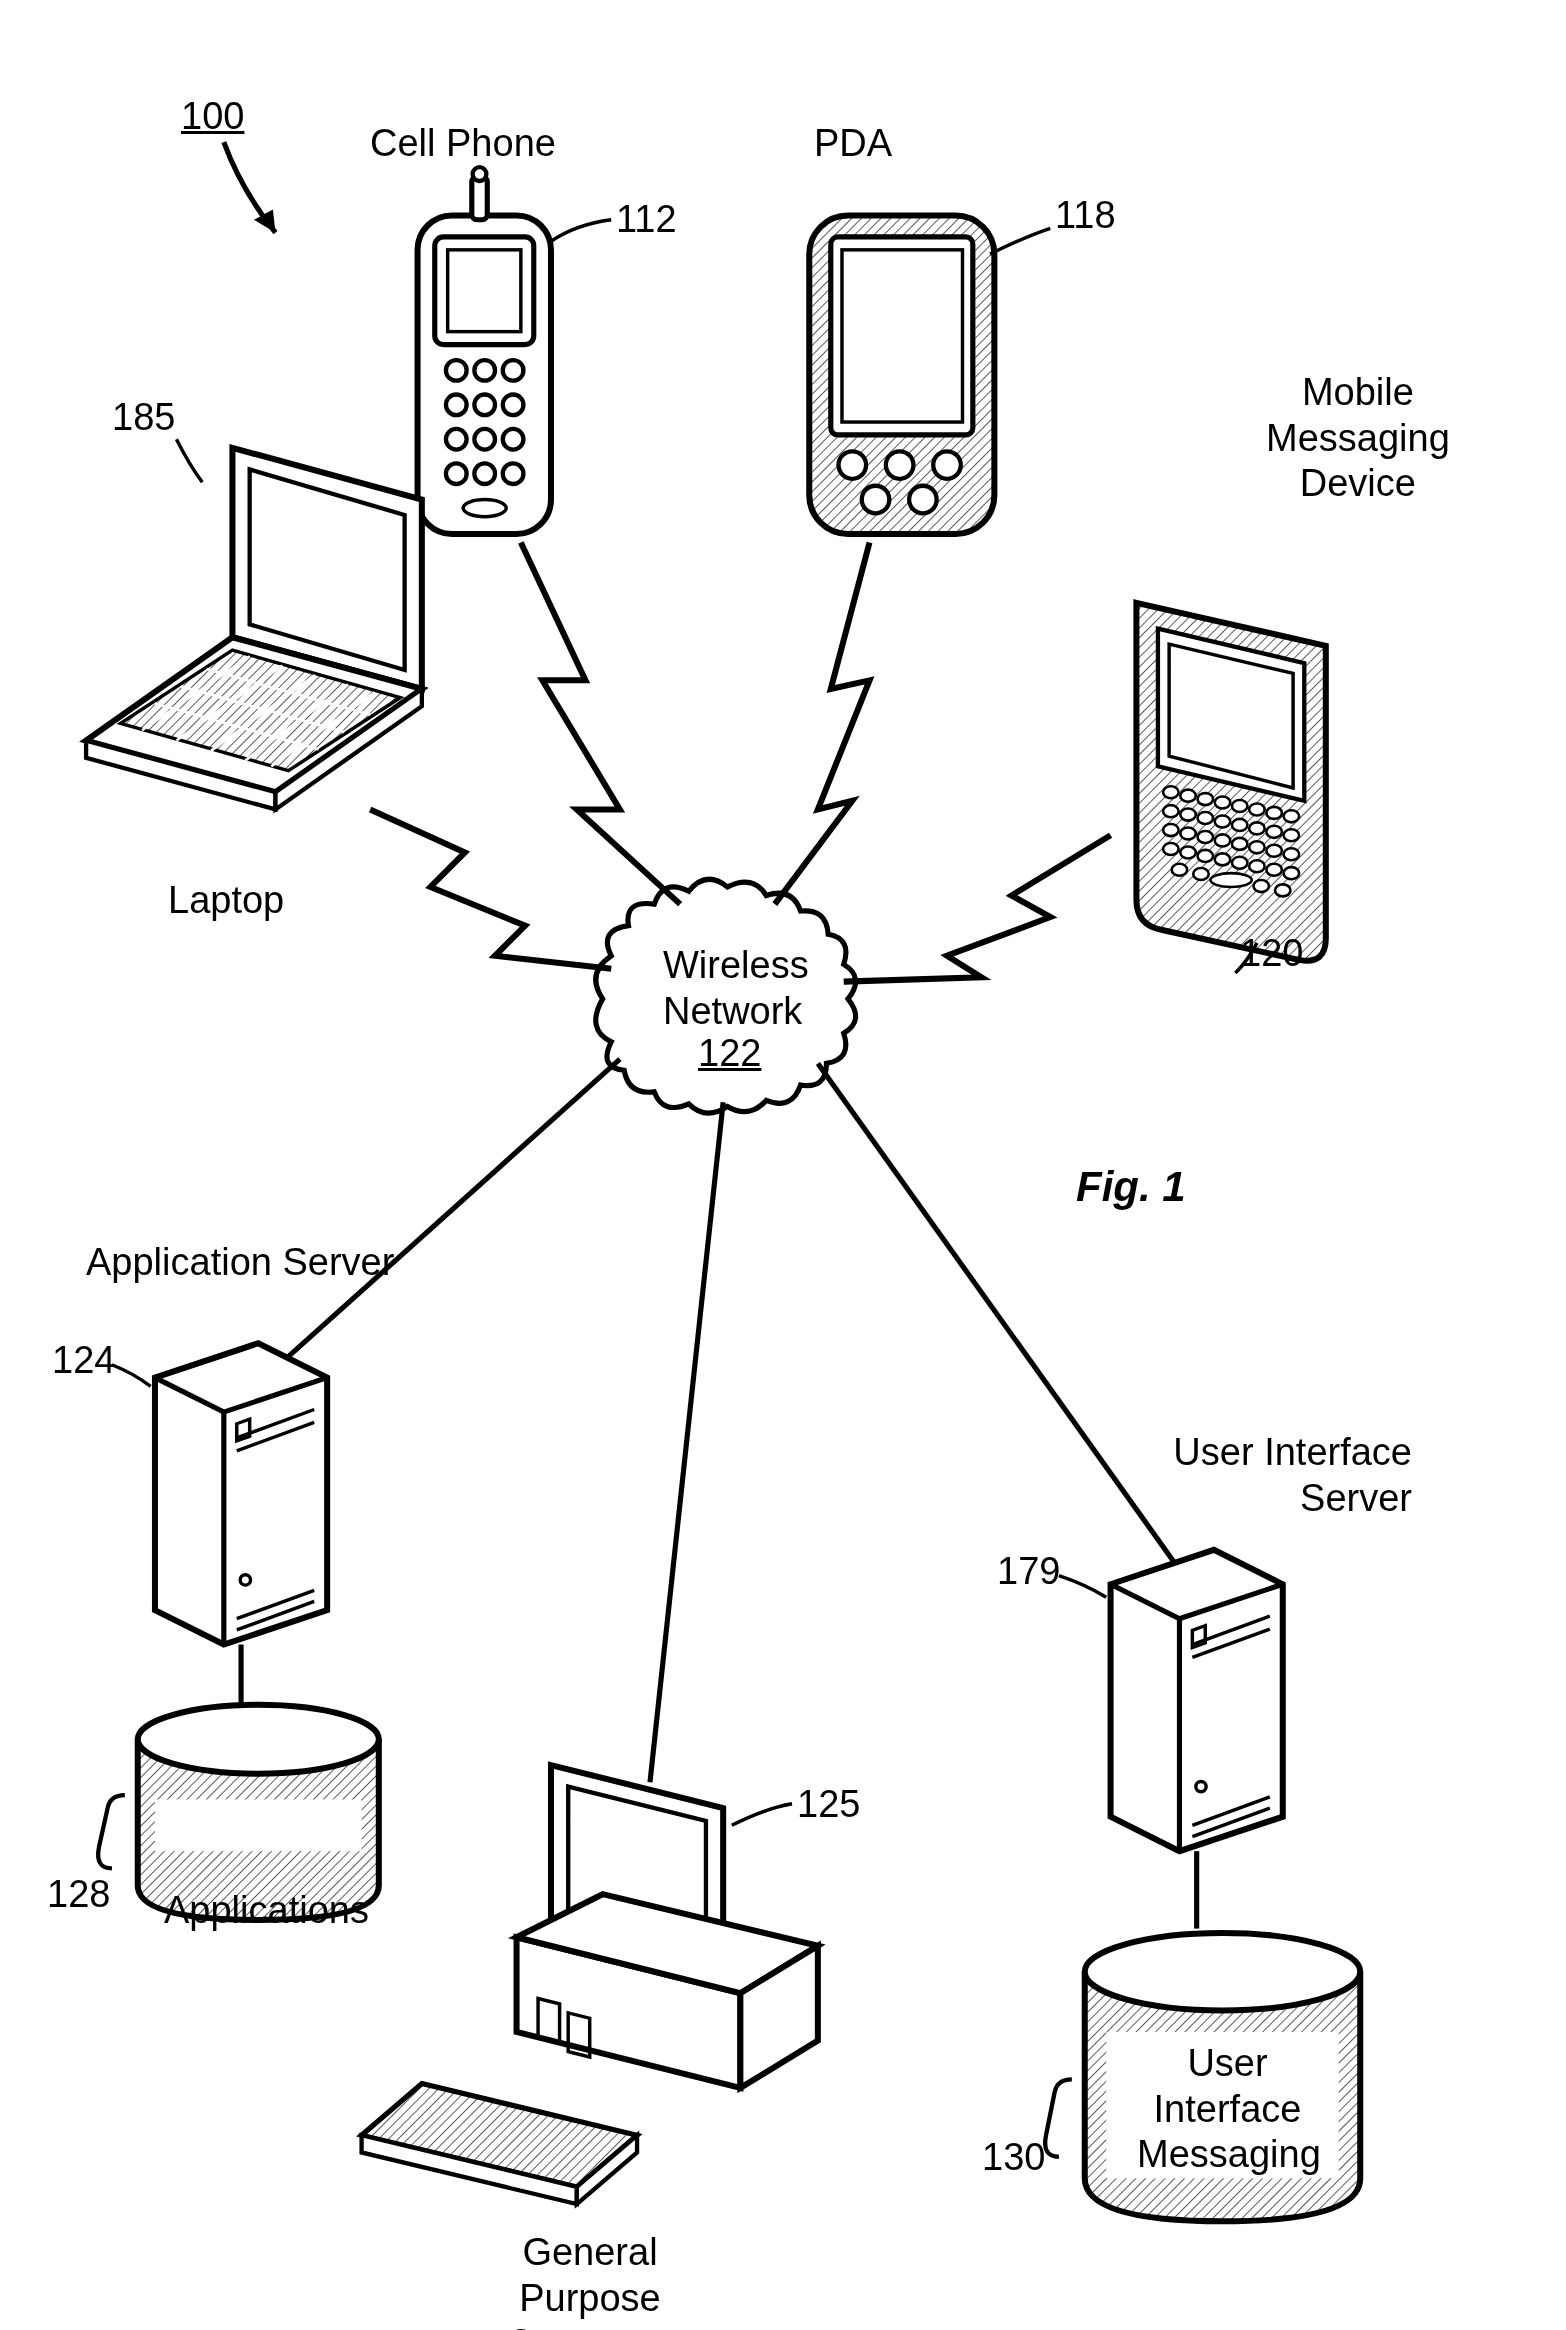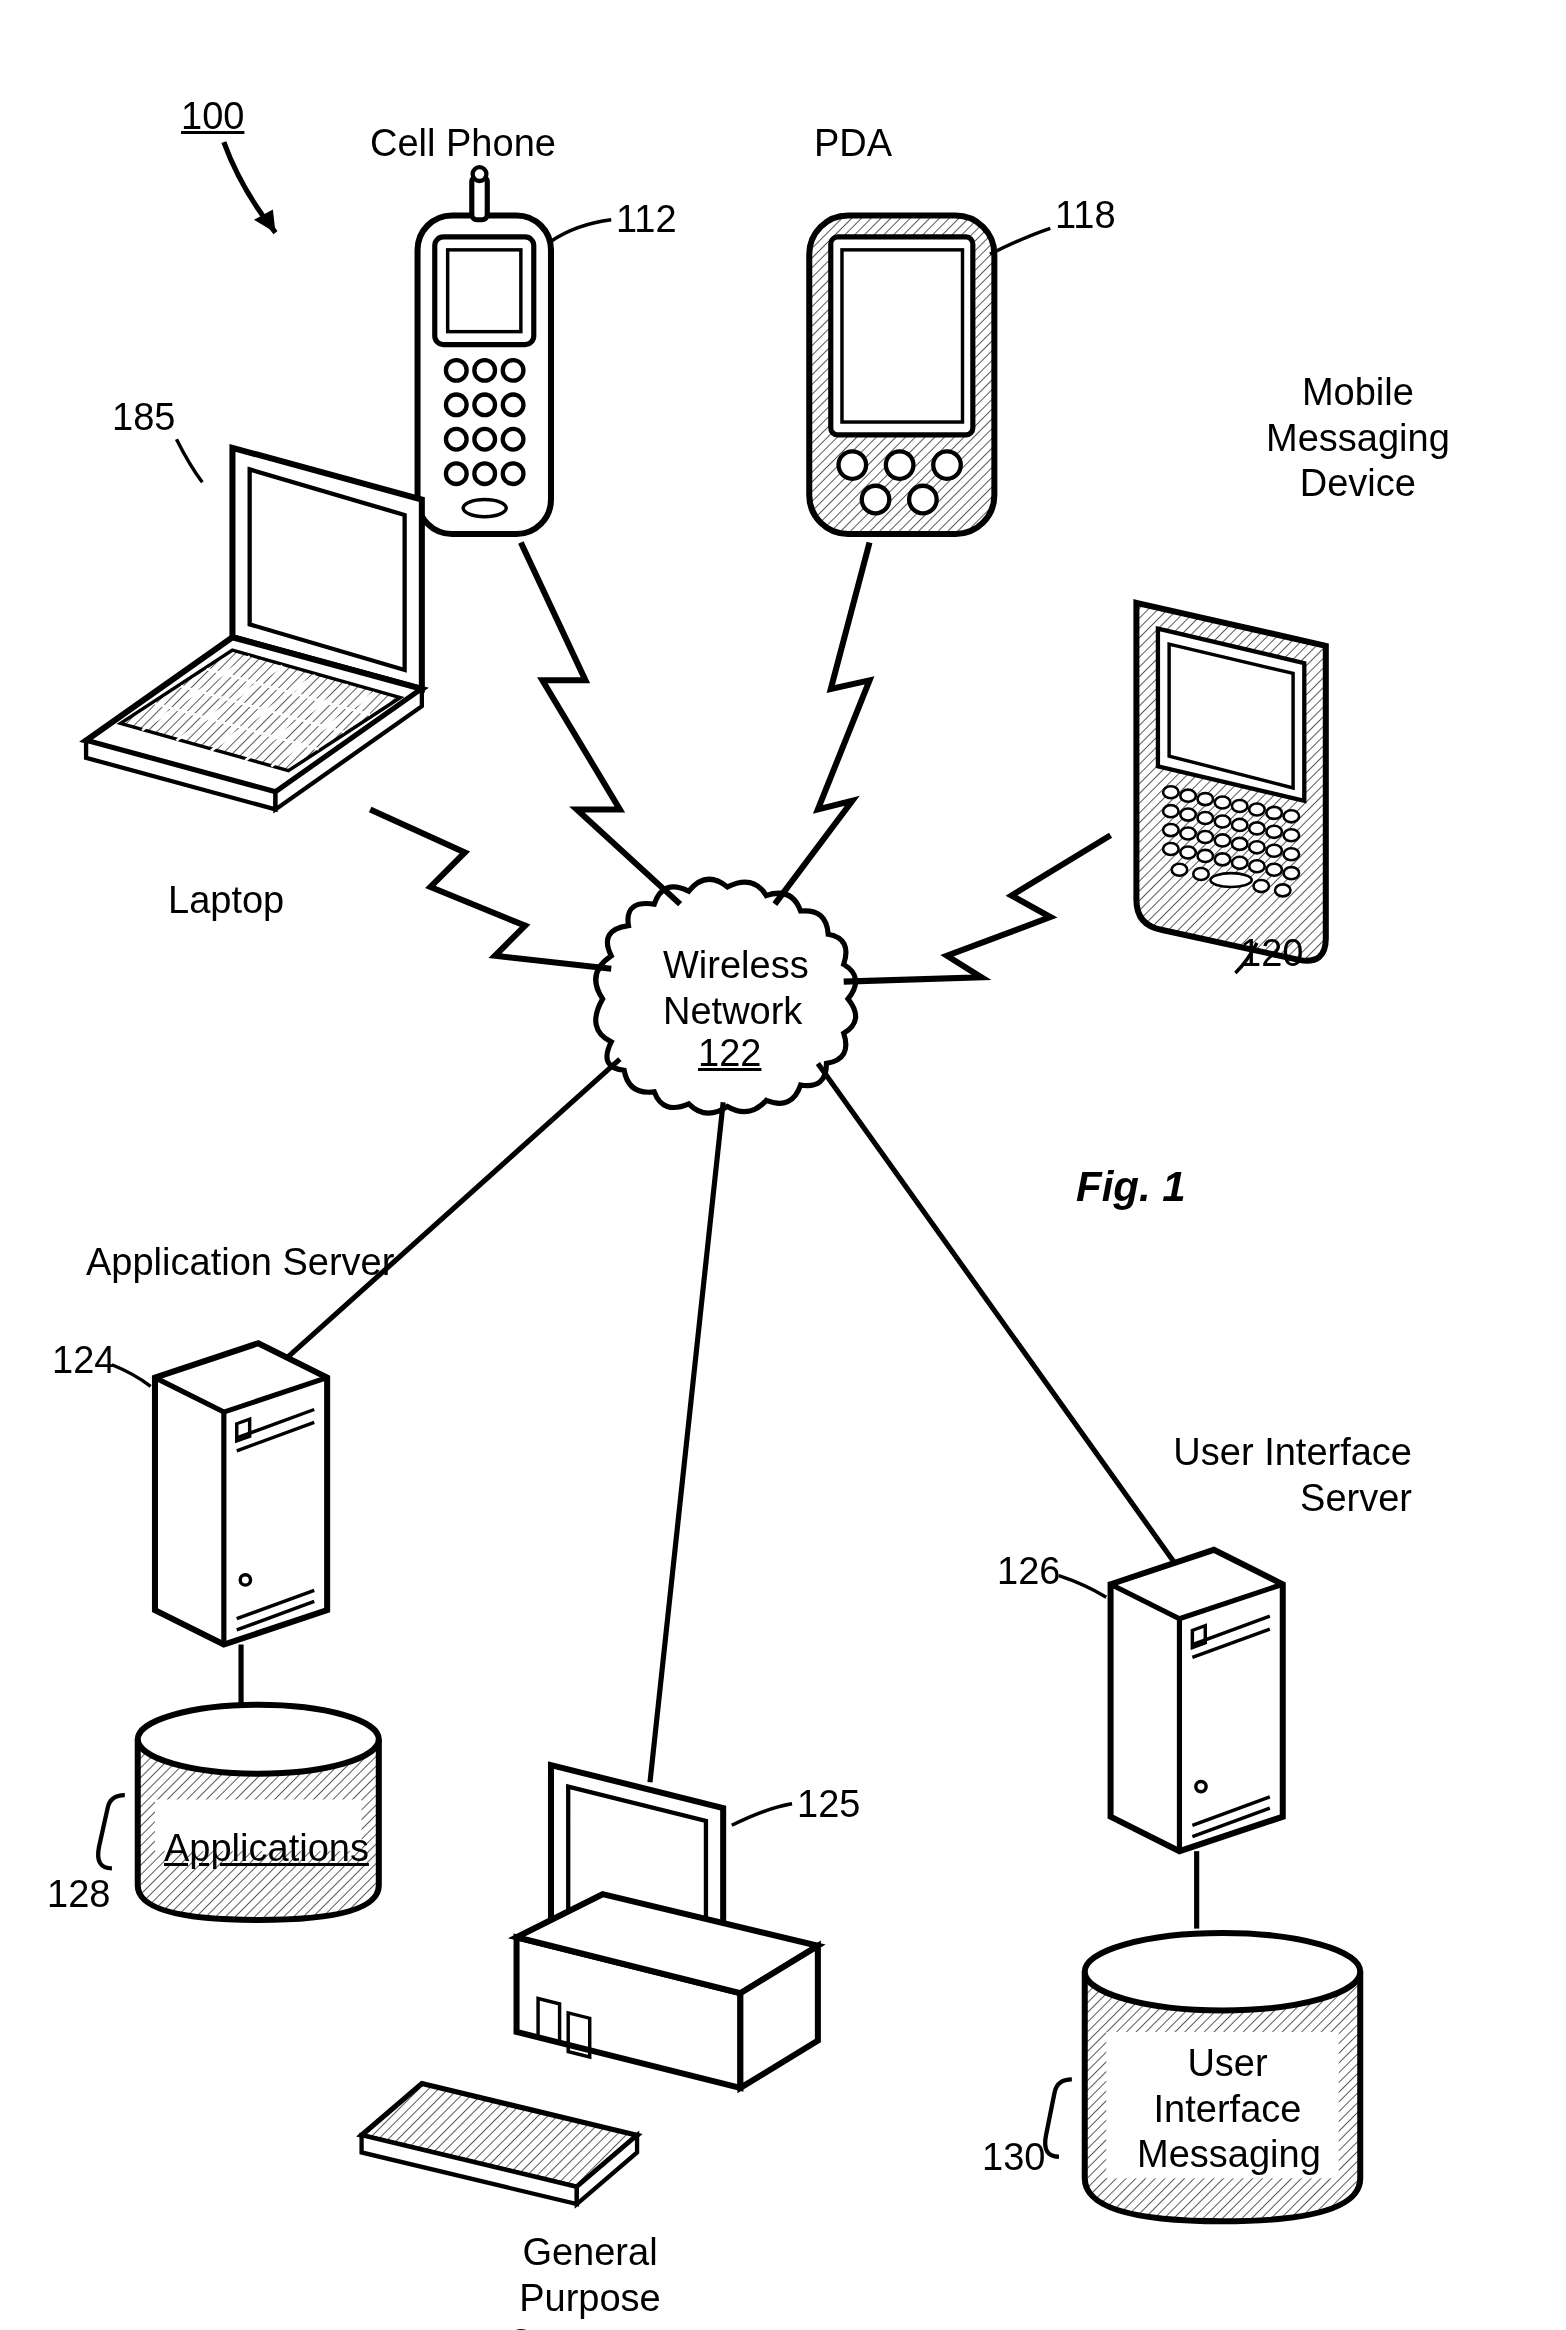--- a/index.html
+++ b/index.html
@@ -270,26 +270,26 @@
 
 <div class="label" style="left:663px; top:943px; white-space:pre-line; text-align:left; width:129px;">Wireless
 Network</div>
 <div class="refnum" style="left:698px; top:1032px; text-decoration:underline;">122</div>
 
 <div class="fig-label" style="left:1076px; top:1163px;">Fig. 1</div>
 
 <div class="label" style="left:86px; top:1240px;">Application Server</div>
 <div class="refnum" style="left:52px; top:1339px;">124</div>
 
-<div class="label" style="left:164px; top:1826px;text-decoration:underline;">Applications</div>
+<div class="label" style="left:164px; top:1888px;">Applications</div>
 <div class="refnum" style="left:47px; top:1873px;">128</div>
 
 <div class="label" style="left:1171px; top:1430px; white-space:pre-line; text-align:right; width:241px;">User Interface
 Server</div>
-<div class="refnum" style="left:997px; top:1550px;">126</div>
+<div class="refnum" style="left:997px; top:1550px;">179</div>
 
 <div class="label" style="left:1137px; top:2041px; white-space:pre-line; text-align:center; width:181px;">User
 Interface
 Messaging</div>
 <div class="refnum" style="left:982px; top:2136px;">130</div>
 
 <div class="refnum" style="left:797px; top:1783px;">125</div>
 <div class="label" style="left:452px; top:2230px; white-space:pre-line; text-align:center; width:276px;">General Purpose
 Computer</div>
 

